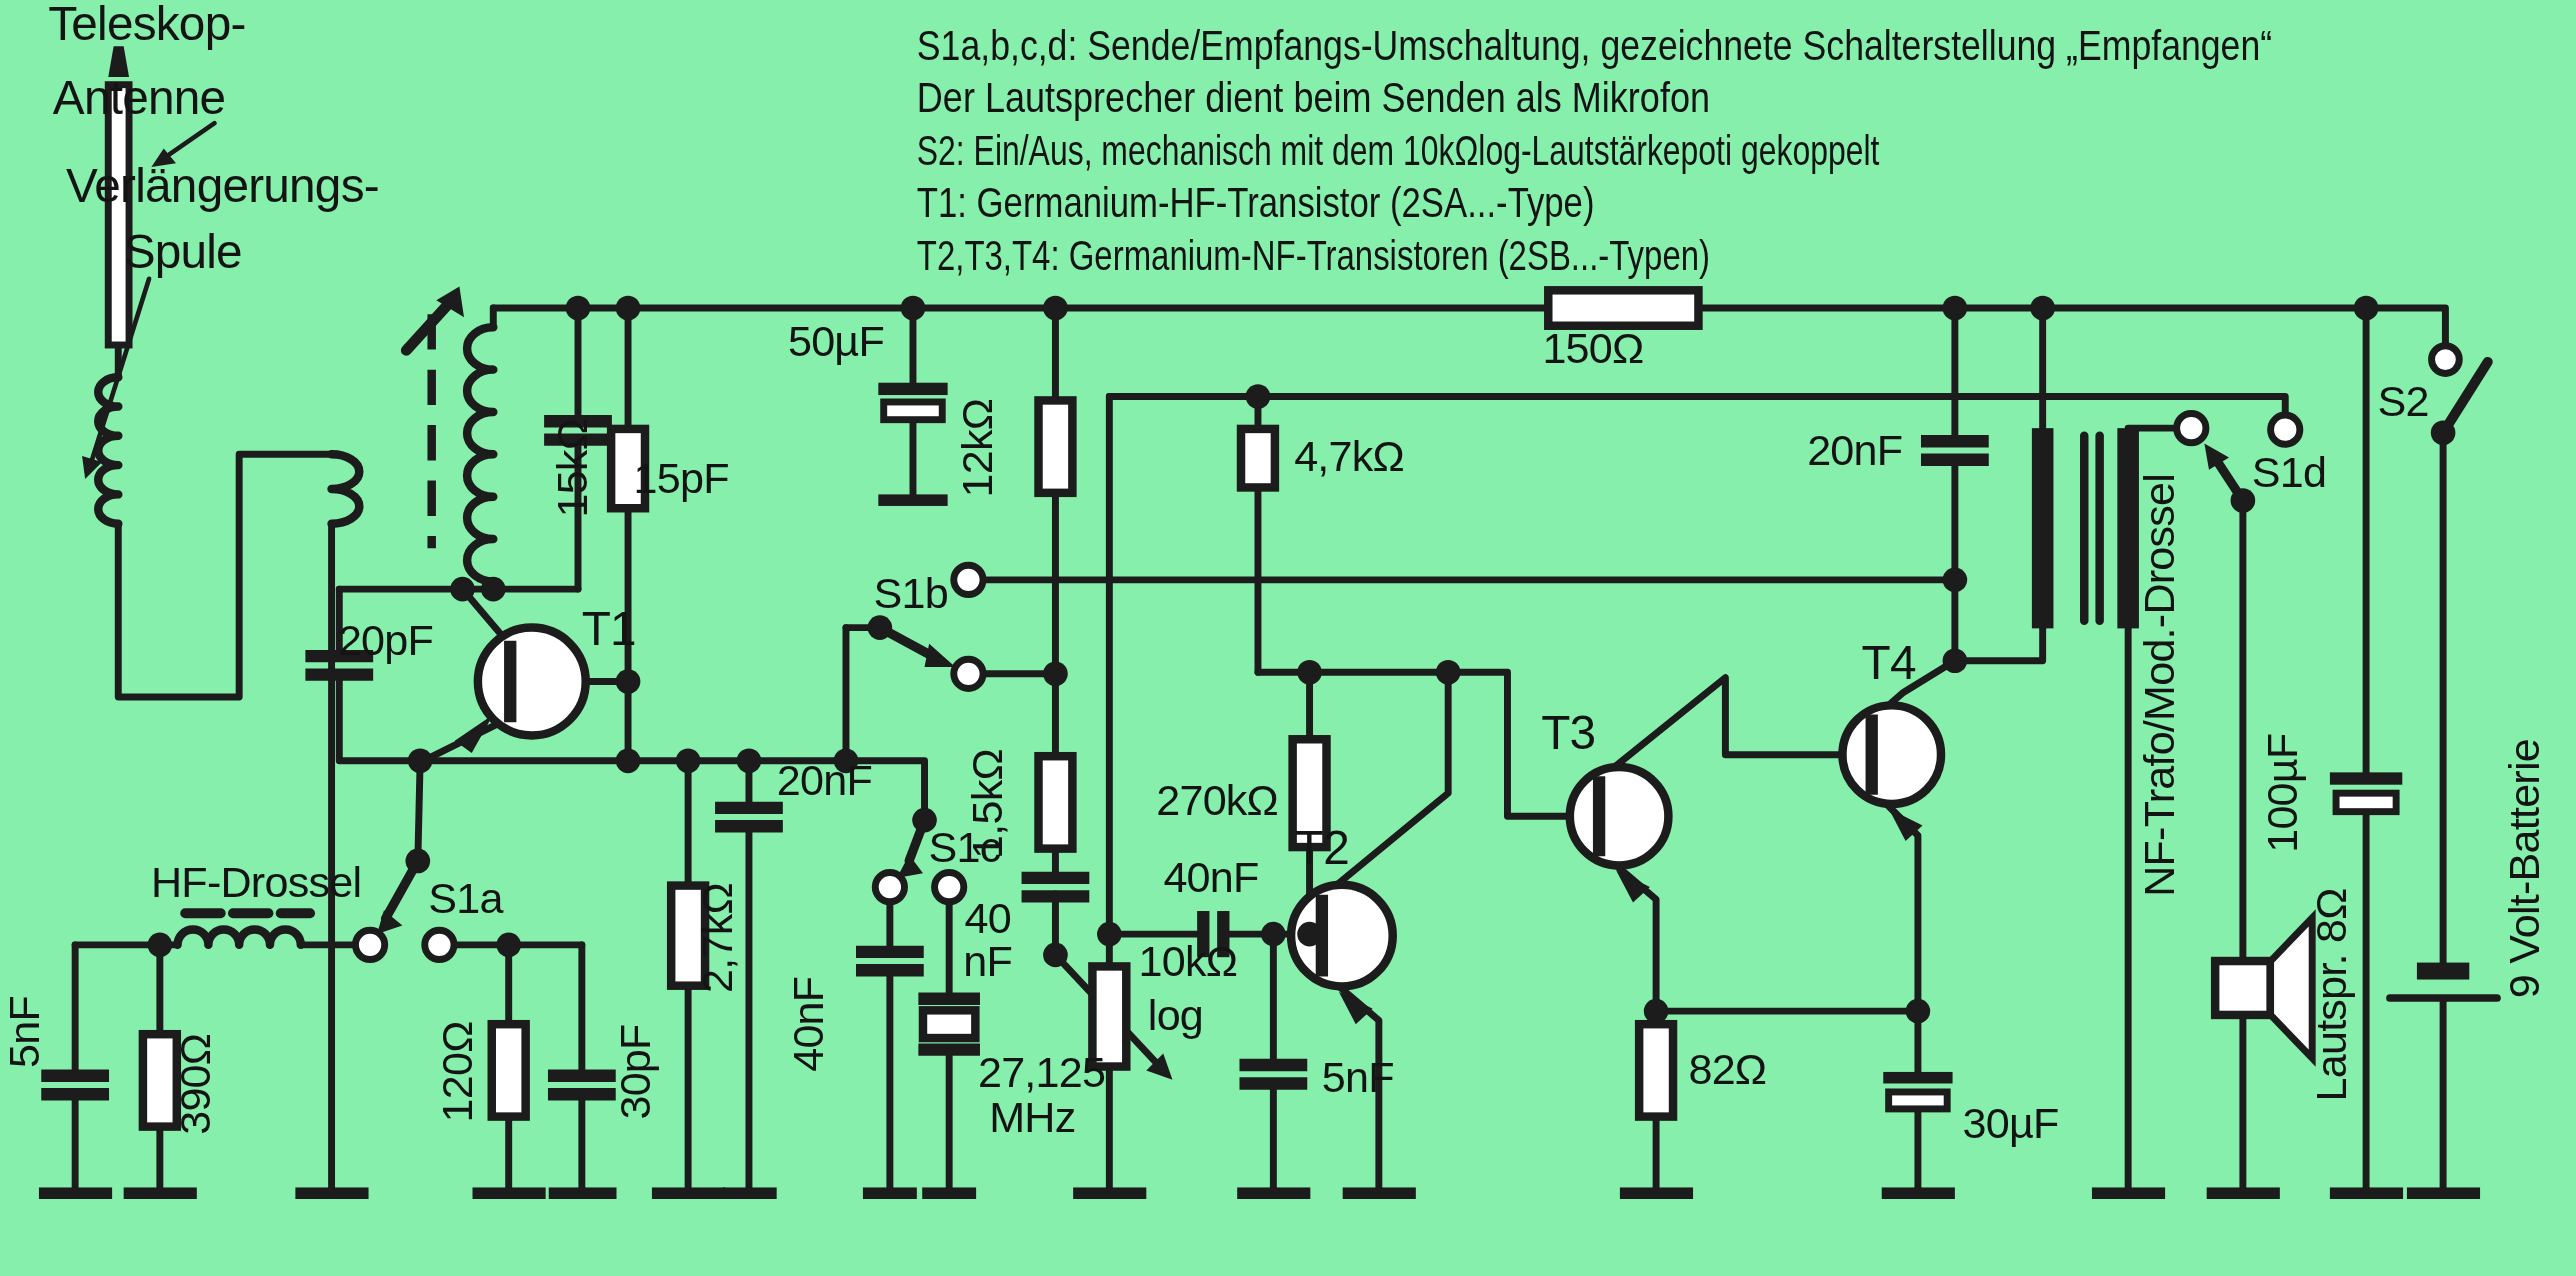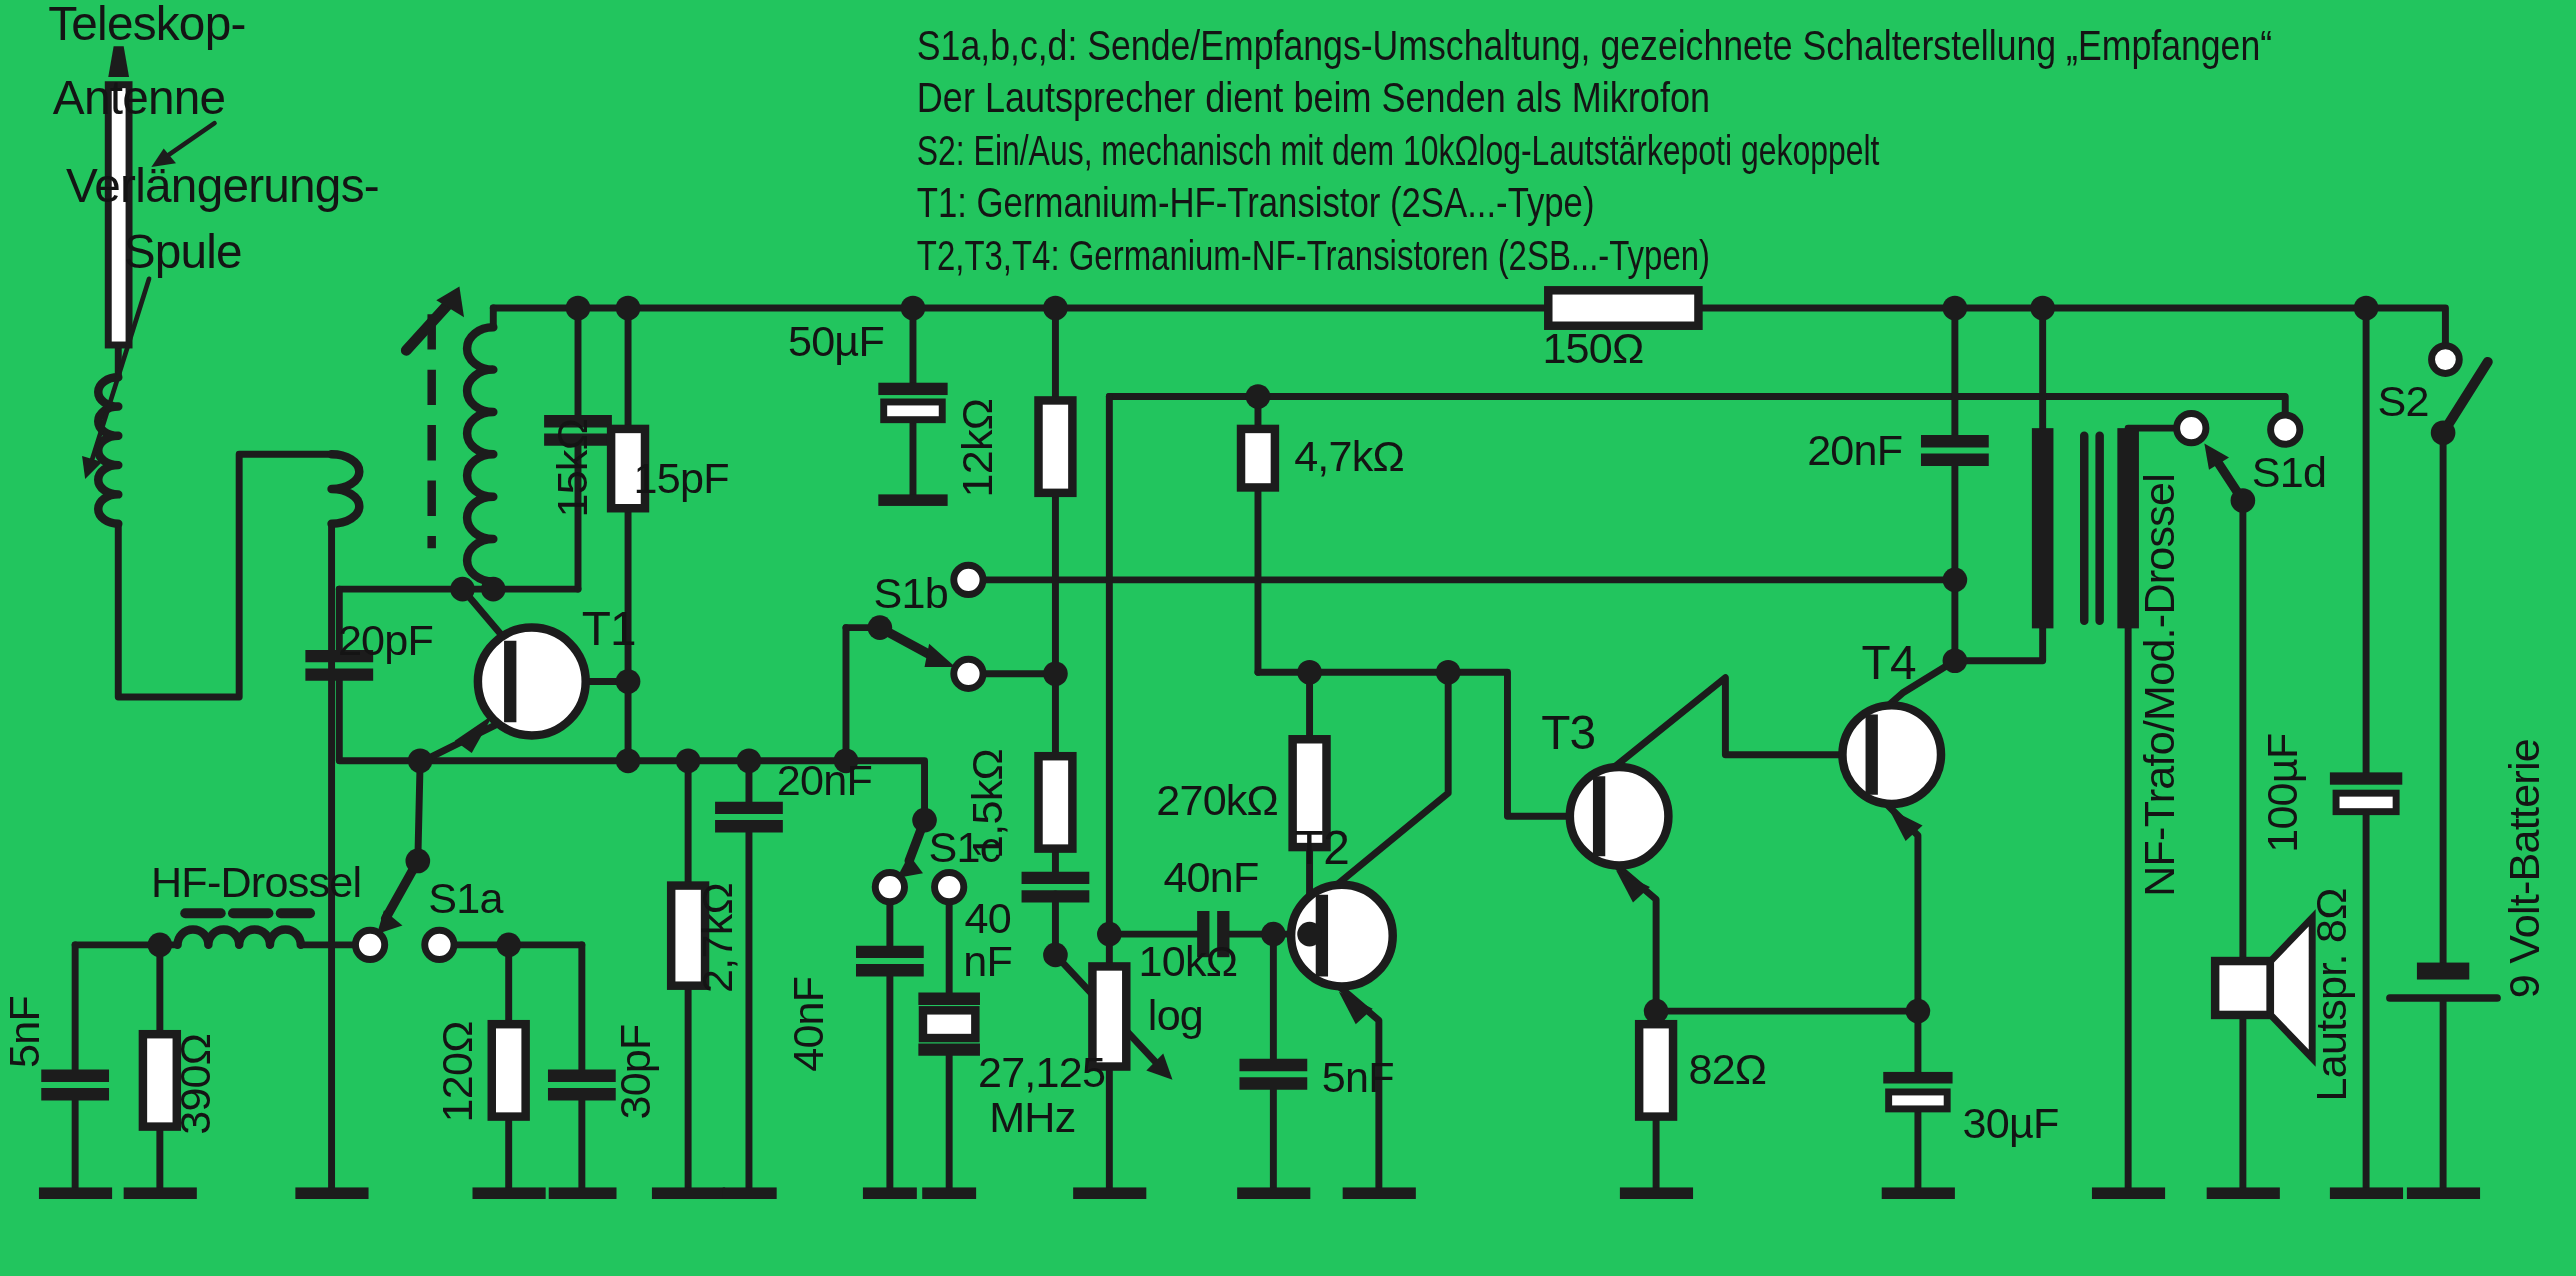--- a/index.html
+++ b/index.html
@@ -1,16 +1,16 @@
 <!DOCTYPE html>
 <html style="font-size:12.3px"><head>
 <meta charset="utf-8">
 <style>
   html,body{margin:0;padding:0;background:#ffffff;}
-  .stage{position:relative;width:2576px;height:1276px;background:#22c55e;overflow:hidden;}
+  .stage{position:relative;width:2576px;height:1276px;background:#86efac;overflow:hidden;}
   svg{position:absolute;left:0;top:0;}
   .w{stroke:#1c1c1c;stroke-width:9;fill:none;stroke-linecap:round;stroke-linejoin:round;}
   .wt{stroke:#1c1c1c;stroke-width:16;fill:none;stroke-linecap:butt;}
   .comp{fill:#ffffff;stroke:#1c1c1c;stroke-width:11;}
   .solid{fill:#1c1c1c;stroke:none;}
   .dot{fill:#1c1c1c;stroke:none;}
   .oc{fill:#ffffff;stroke:#1c1c1c;stroke-width:9;}
   .dash{stroke:#1c1c1c;stroke-width:11;fill:none;stroke-dasharray:46 26;}
   .lbl{font-family:"Liberation Sans","DejaVu Sans",sans-serif;font-size:56px;fill:#141414;letter-spacing:-1px;}
   .big{font-size:62px;}

